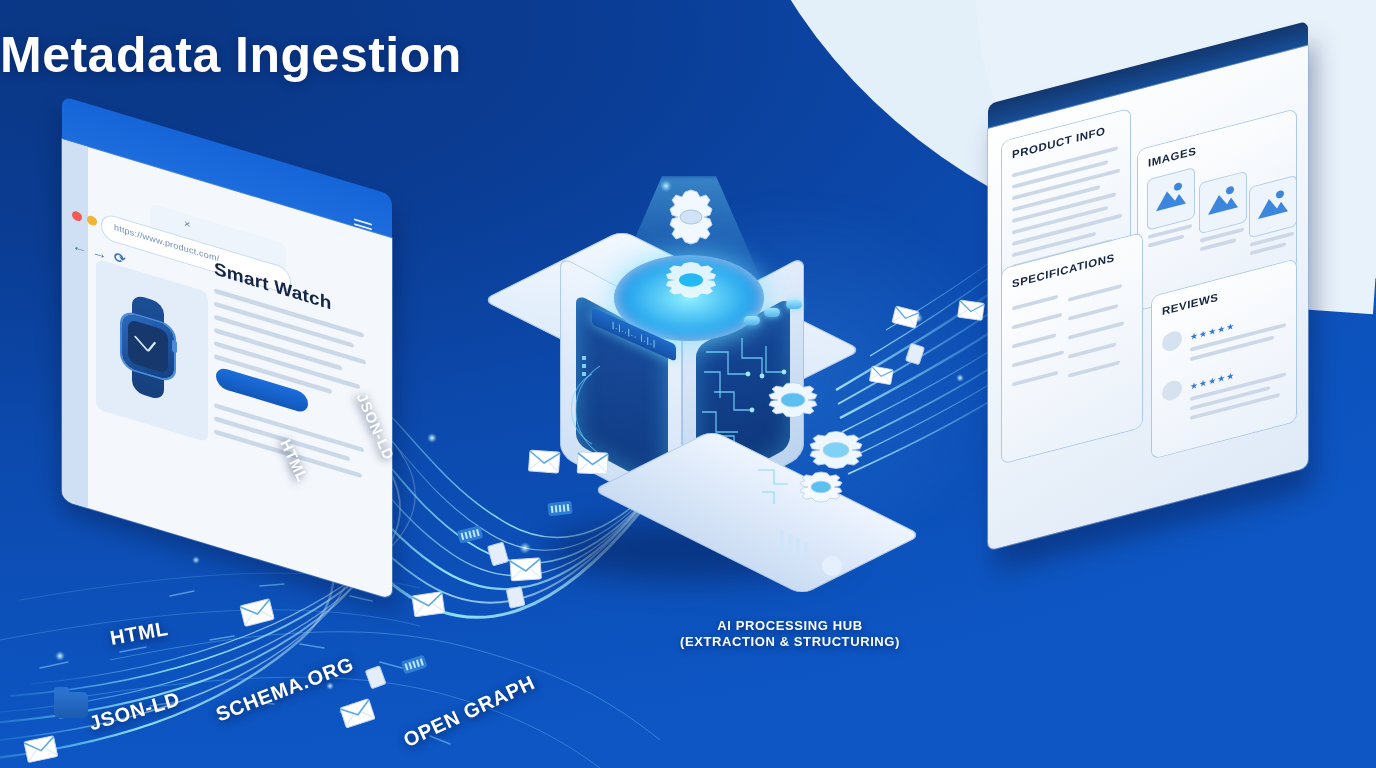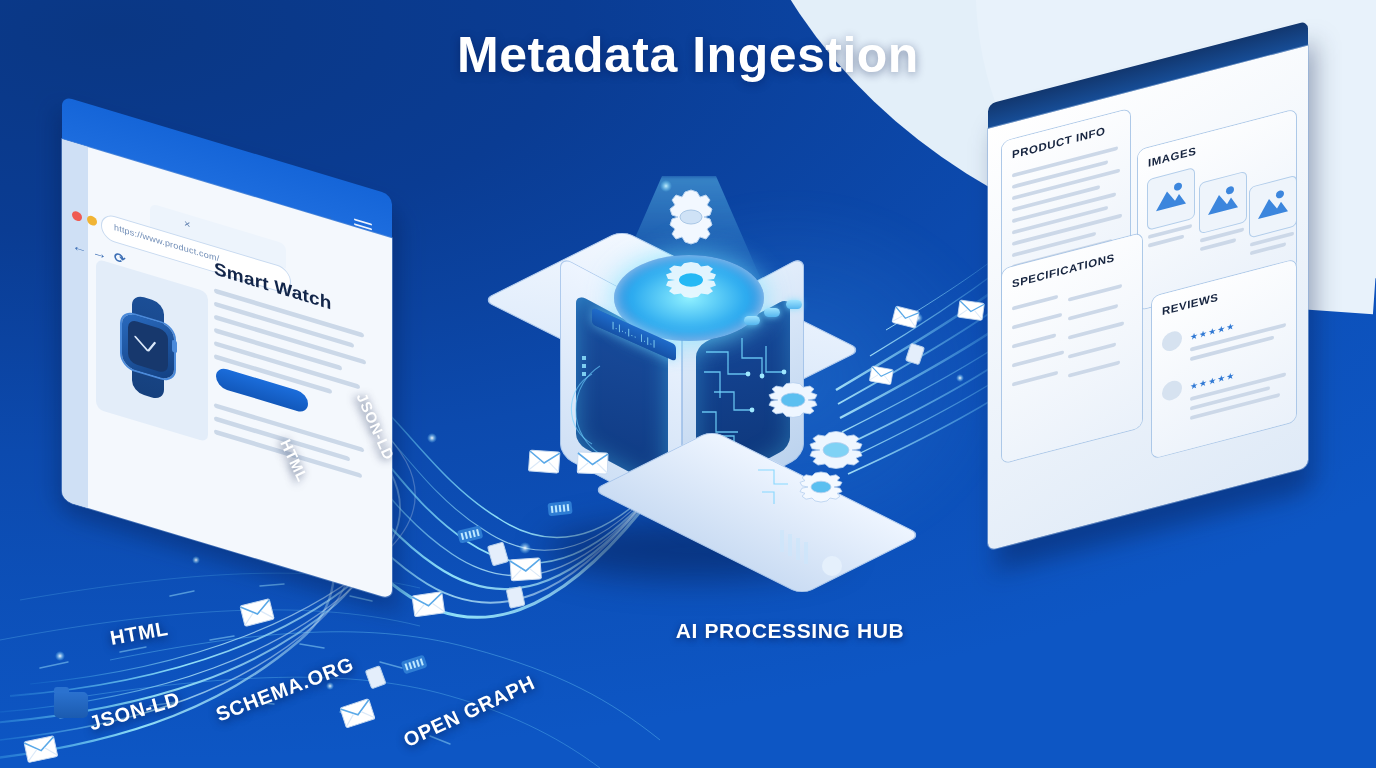--- a/index.html
+++ b/index.html
@@ -17,28 +17,28 @@
   .bg-glow{position:absolute;left:480px;top:120px;width:620px;height:520px;
       background:radial-gradient(closest-side, rgba(70,170,255,.22), rgba(70,170,255,0) 72%);
       filter:blur(8px);}
   .corner-light{position:absolute;right:-40px;top:-240px;width:660px;height:560px;
       background:#e3eff9;border-bottom-left-radius:100% 100%;
       transform:rotate(-8deg);box-shadow:0 0 0 0 rgba(0,0,0,0);}
   .corner-light2{position:absolute;right:-10px;top:-60px;width:420px;height:360px;
       background:#e8f2fb;border-bottom-left-radius:70% 90%;transform:rotate(4deg);}
 
   
-  .title{position:absolute;left:0;right:0;top:26px;text-align:center;
+  .title{position:absolute;left:0;right:0;top:26px;
      color:#ffffff;font-size:50px;font-weight:700;letter-spacing:.5px;
      text-shadow:0 2px 10px rgba(0,20,70,.45);}
 
   
   .cap{position:absolute;color:#fff;font-weight:700;text-align:center;
      letter-spacing:.6px;text-shadow:0 2px 6px rgba(0,20,70,.6);line-height:1.22;}
-  .cap-hub{left:600px;top:618px;width:380px;font-size:21px;}
+  .cap-hub{left:600px;top:618px;width:380px;font-size:13px;}
   .cap-story{left:1000px;top:562px;width:250px;font-size:17px;}
 
   
   .browser{position:absolute;left:62px;top:96px;width:330px;height:430px;
     transform:matrix(1,0.30,0,0.94,0,0);transform-origin:0 0;}
   .browser-shadow{position:absolute;left:58px;top:108px;width:340px;height:430px;
     transform:matrix(1,0.30,0,0.94,0,0);transform-origin:0 0;
     background:rgba(4,24,70,.35);filter:blur(12px);border-radius:12px;}
   .br-chrome{position:absolute;left:0;top:0;width:330px;height:60px;
     background:linear-gradient(180deg,#1565d8,#1f6fe0);border-radius:10px 10px 0 0;}
@@ -405,20 +405,21 @@
           <rect x="788" y="534" width="4" height="22"></rect>
         <rect x="796" y="538" width="4" height="22"></rect>
           <rect x="804" y="542" width="4" height="22"></rect>
         <circle cx="832" cy="566" r="10" fill="#e7f2fd"></circle>
       </g>
     </g>
   </svg>
 
   <div class="cap cap-hub">
     <span>AI PROCESSING HUB</span><br>
+    <span>(EXTRACTION &amp; STRUCTURING)</span>
   </div>
 
   <div class="story-shadow"></div>
   <div class="story">
     <div class="story-bar"></div>
     <div class="story-body"></div>
 
     <div class="card" style="left:14px;top:44px;width:128px;height:192px;"></div>
     <div class="card-title" style="left:24px;top:54px;">PRODUCT INFO</div>
     <div class="sline" style="left:24px;top:80px;width:106px;"></div>

